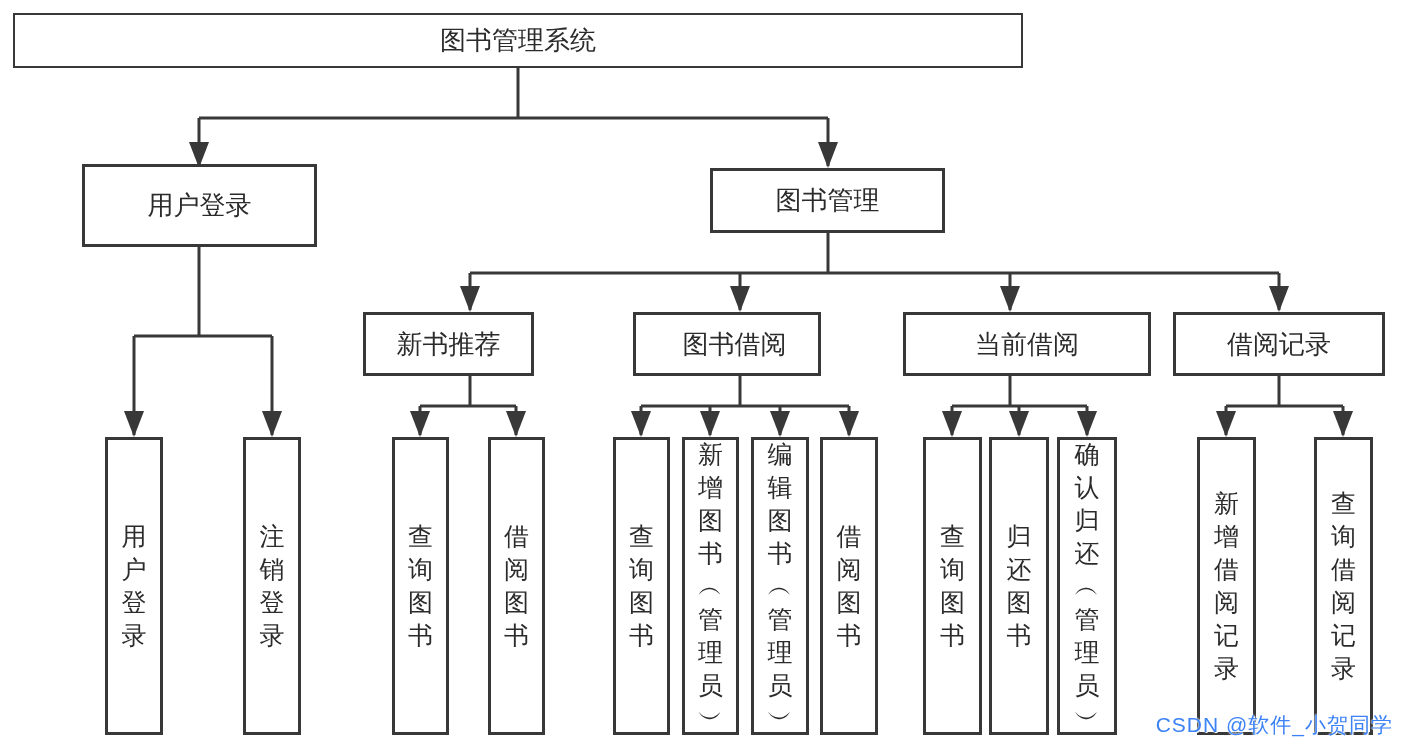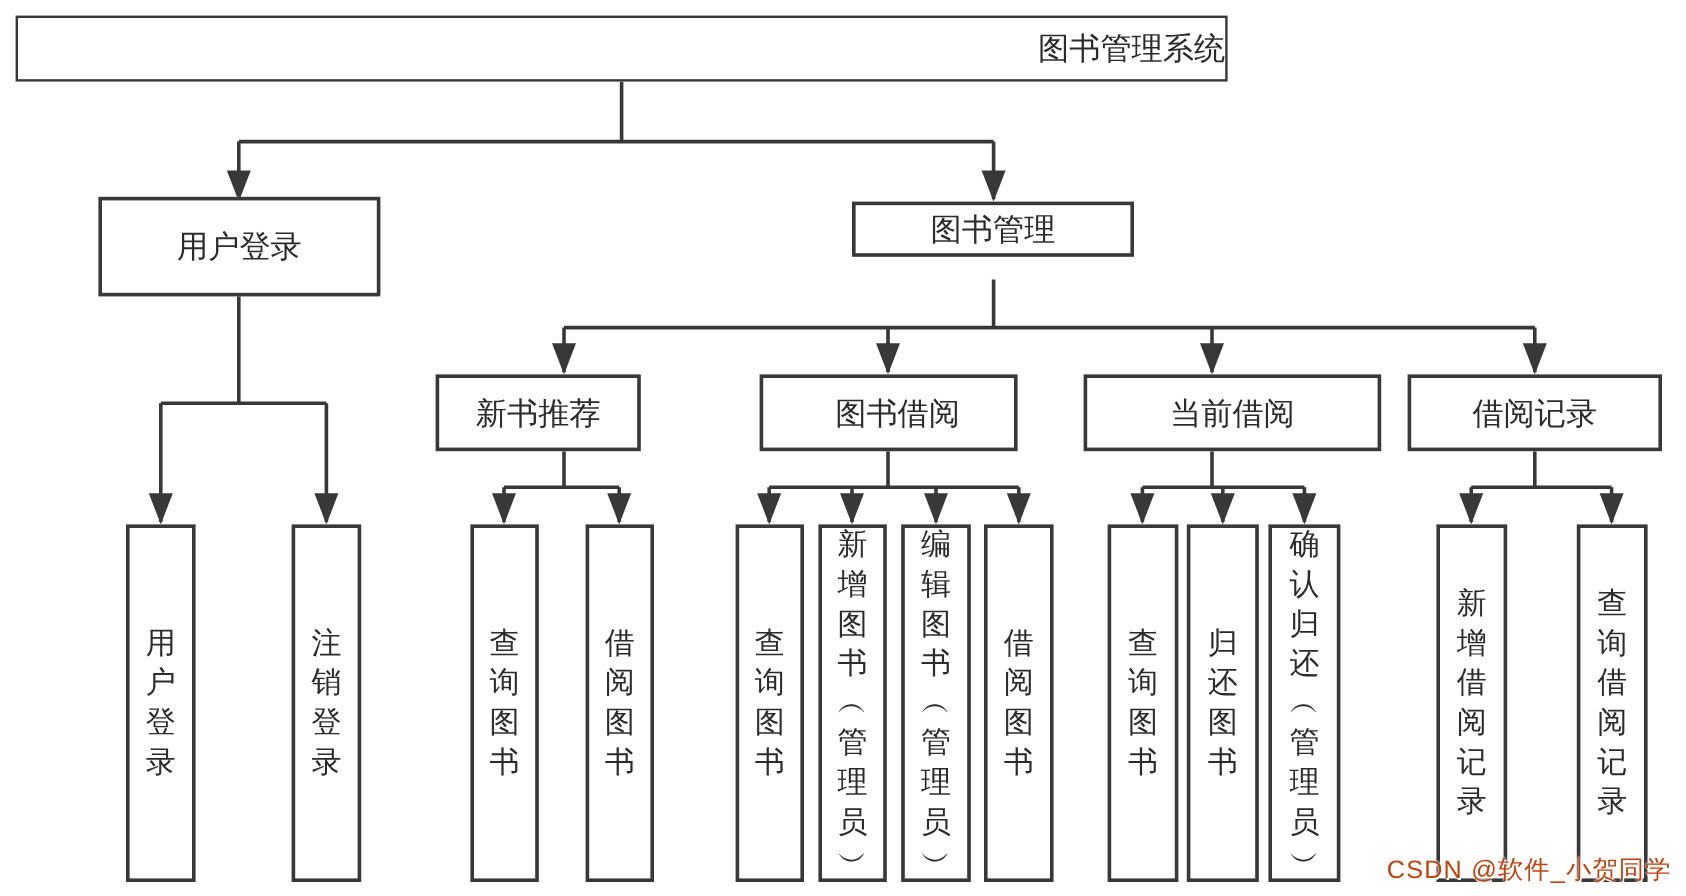--- a/index.html
+++ b/index.html
@@ -5,27 +5,27 @@
   html,body{margin:0;padding:0;background:#ffffff;}
   .stage{
     position:relative;width:1405px;height:747px;background:#ffffff;
     font-family:"Liberation Sans","DejaVu Sans",sans-serif;color:#2b2b2b;overflow:hidden;
   }
   .connectors{position:absolute;left:0;top:0;}
   .node{
     position:absolute;box-sizing:border-box;background:#ffffff;
     border:3px solid #383838;display:flex;align-items:center;justify-content:center;
   }
-  .root-node{border-width:2px;justify-content:flex-end;}
+  .root-node{border-width:2px;}
   .h-node{font-size:26px;white-space:nowrap;}
   .v-node{font-size:25px;}
   .vtext{display:flex;flex-direction:column;align-items:center;}
   .vc{display:block;height:33px;line-height:33px;text-align:center;}
   .watermark{
-    position:absolute;top:711px;right:12px;font-size:21px;color:#c2410c;
+    position:absolute;top:711px;right:12px;font-size:21px;color:#3b82f6;
     letter-spacing:1px;white-space:nowrap;
     text-shadow:0 0 2px #ffffff,0 0 2px #ffffff,1px 1px 0 #ffffff;
   }
 </style>
 </head>
 <body>
 
 <div class="stage">
 
   <svg class="connectors" width="1405" height="747" viewBox="0 0 1405 747">
@@ -61,28 +61,28 @@
     </g>
   </svg>
 
   <div class="node h-node root-node" style="left:13px;top:13px;width:1010px;height:55px;">
     <span>图书管理系统</span>
   </div>
 
   <div class="node h-node" style="left:82px;top:164px;width:235px;height:83px;">
     <span>用户登录</span>
   </div>
-  <div class="node h-node" style="left:710px;top:168px;width:235px;height:46px;">
+  <div class="node h-node" style="left:710px;top:168px;width:235px;height:65px;">
     <span>图书管理</span>
   </div>
 
   <div class="node h-node" style="left:363px;top:312px;width:171px;height:64px;">
     <span>新书推荐</span>
   </div>
-  <div class="node h-node" style="left:633px;top:312px;width:215px;height:64px;padding-left:15px;">
+  <div class="node h-node" style="left:633px;top:312px;width:188px;height:64px;padding-left:15px;">
     <span>图书借阅</span>
   </div>
   <div class="node h-node" style="left:903px;top:312px;width:248px;height:64px;">
     <span>当前借阅</span>
   </div>
   <div class="node h-node" style="left:1173px;top:312px;width:212px;height:64px;justify-content:center;">
     <span>借阅记录</span>
   </div>
 
   <div class="node v-node" style="left:105px;top:437px;width:58px;height:298px;">

